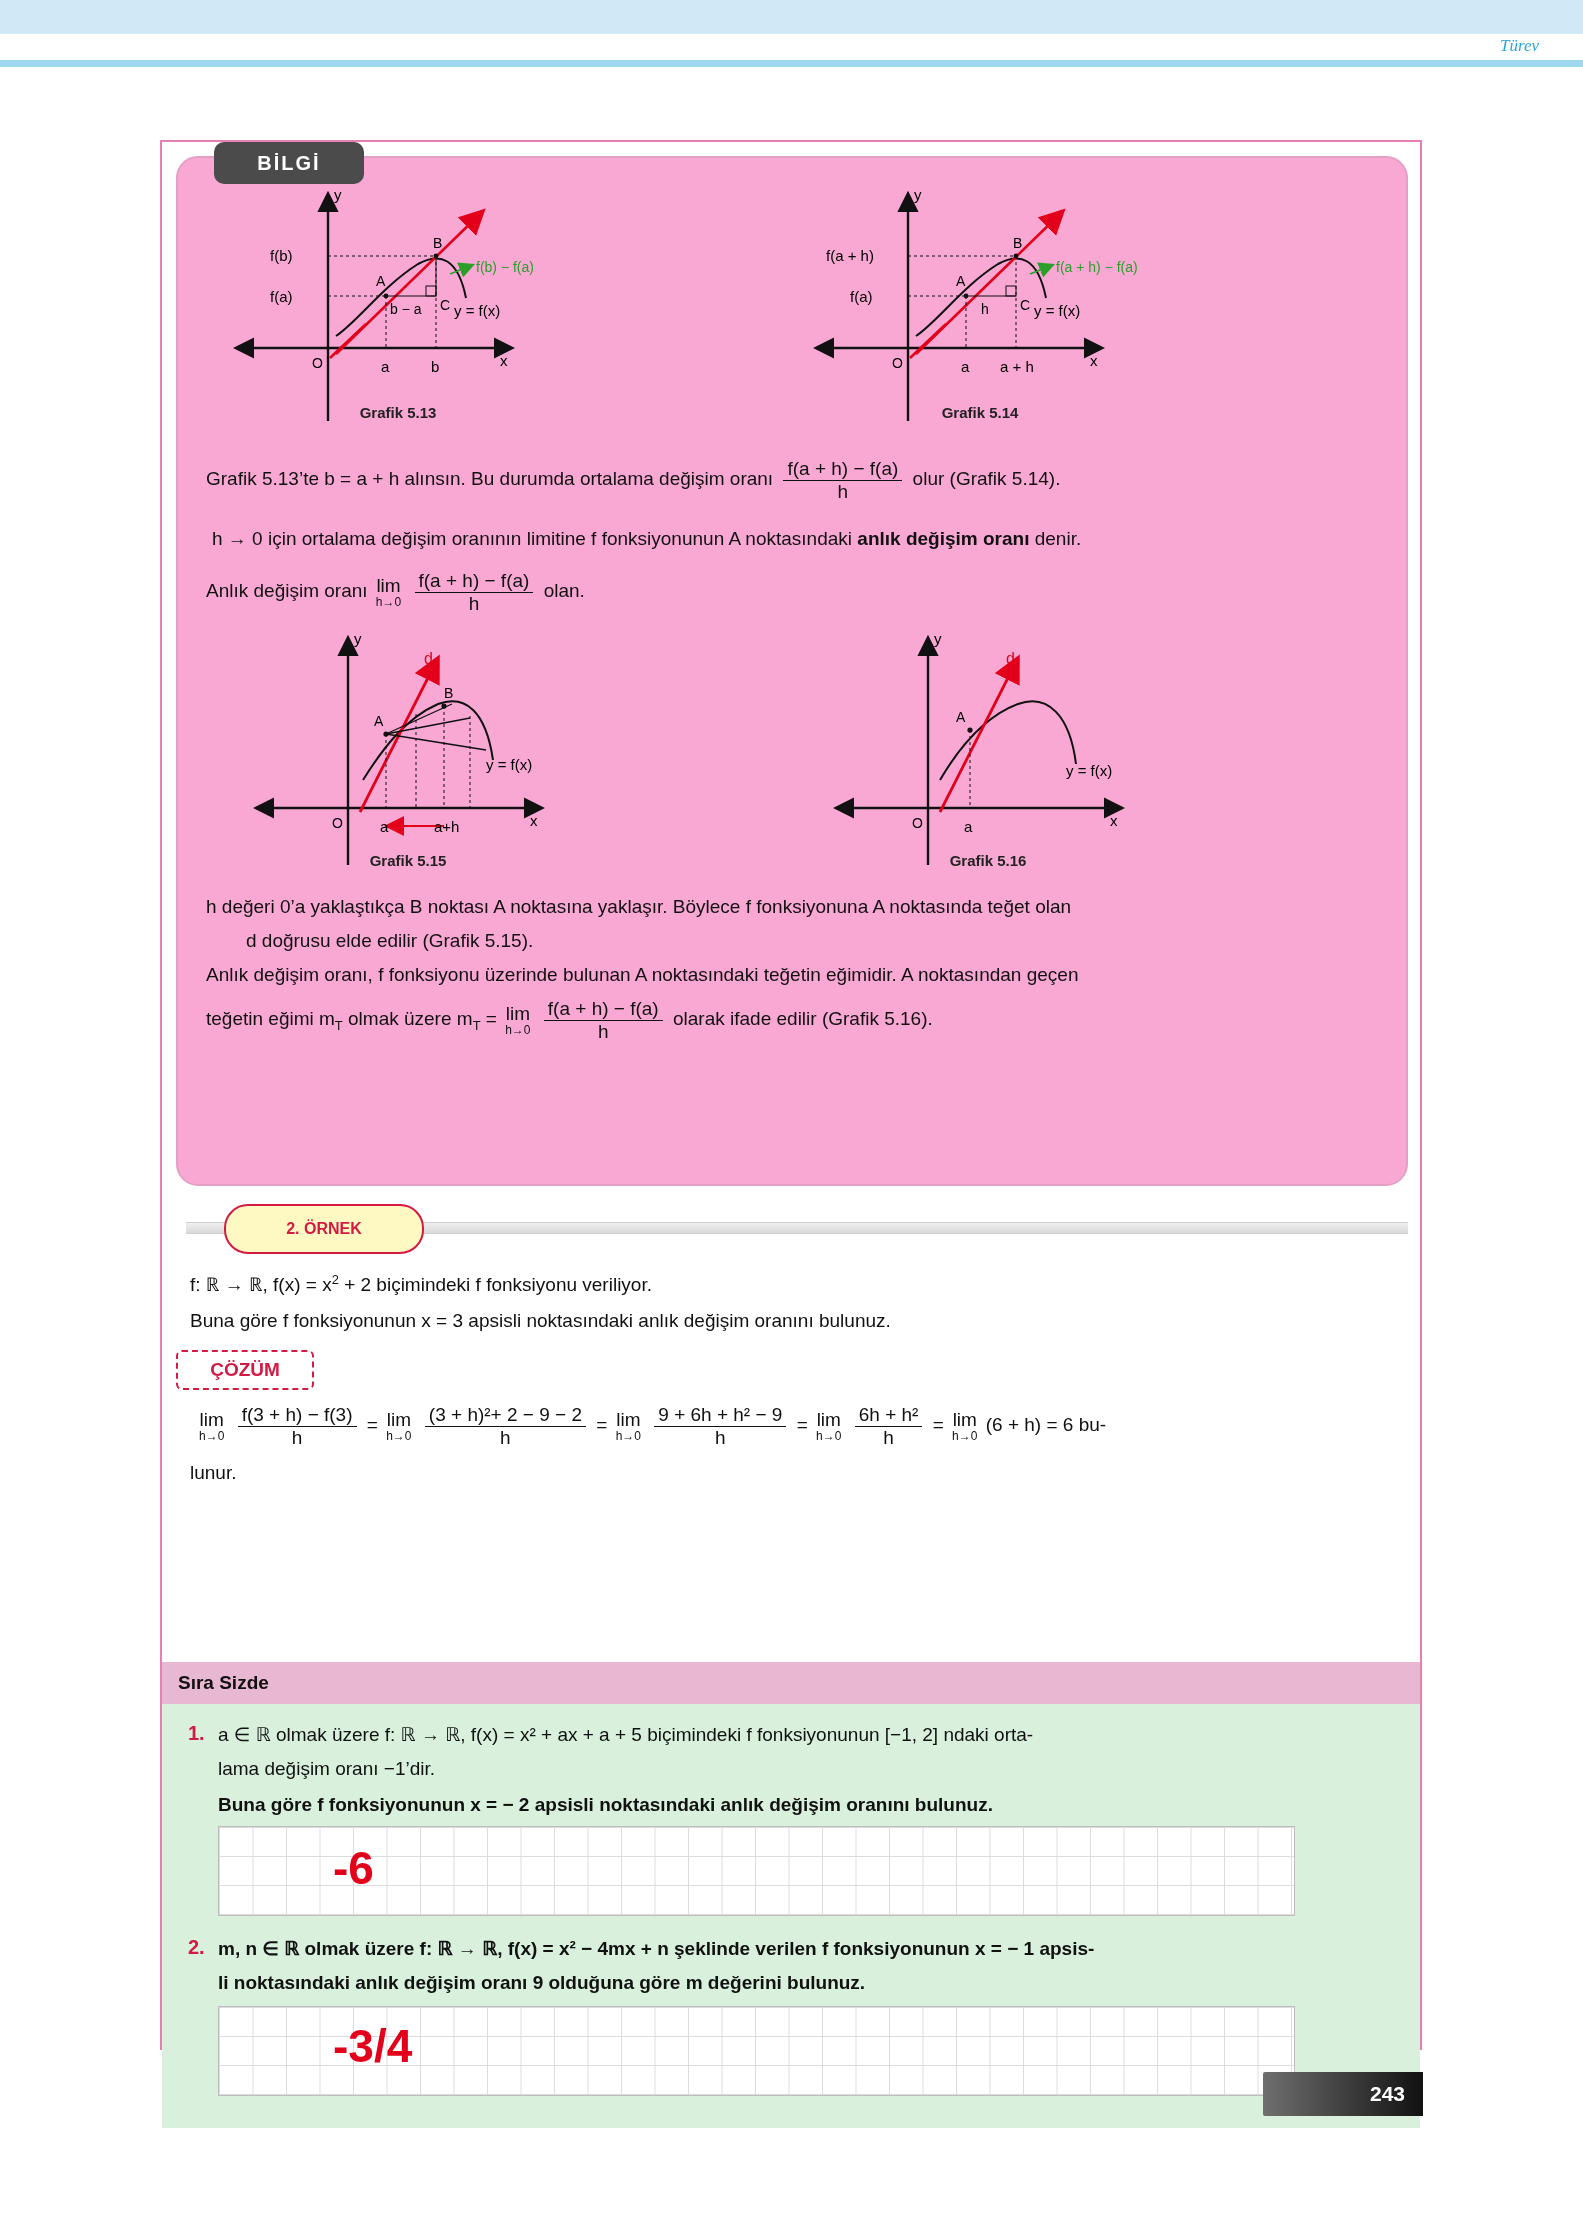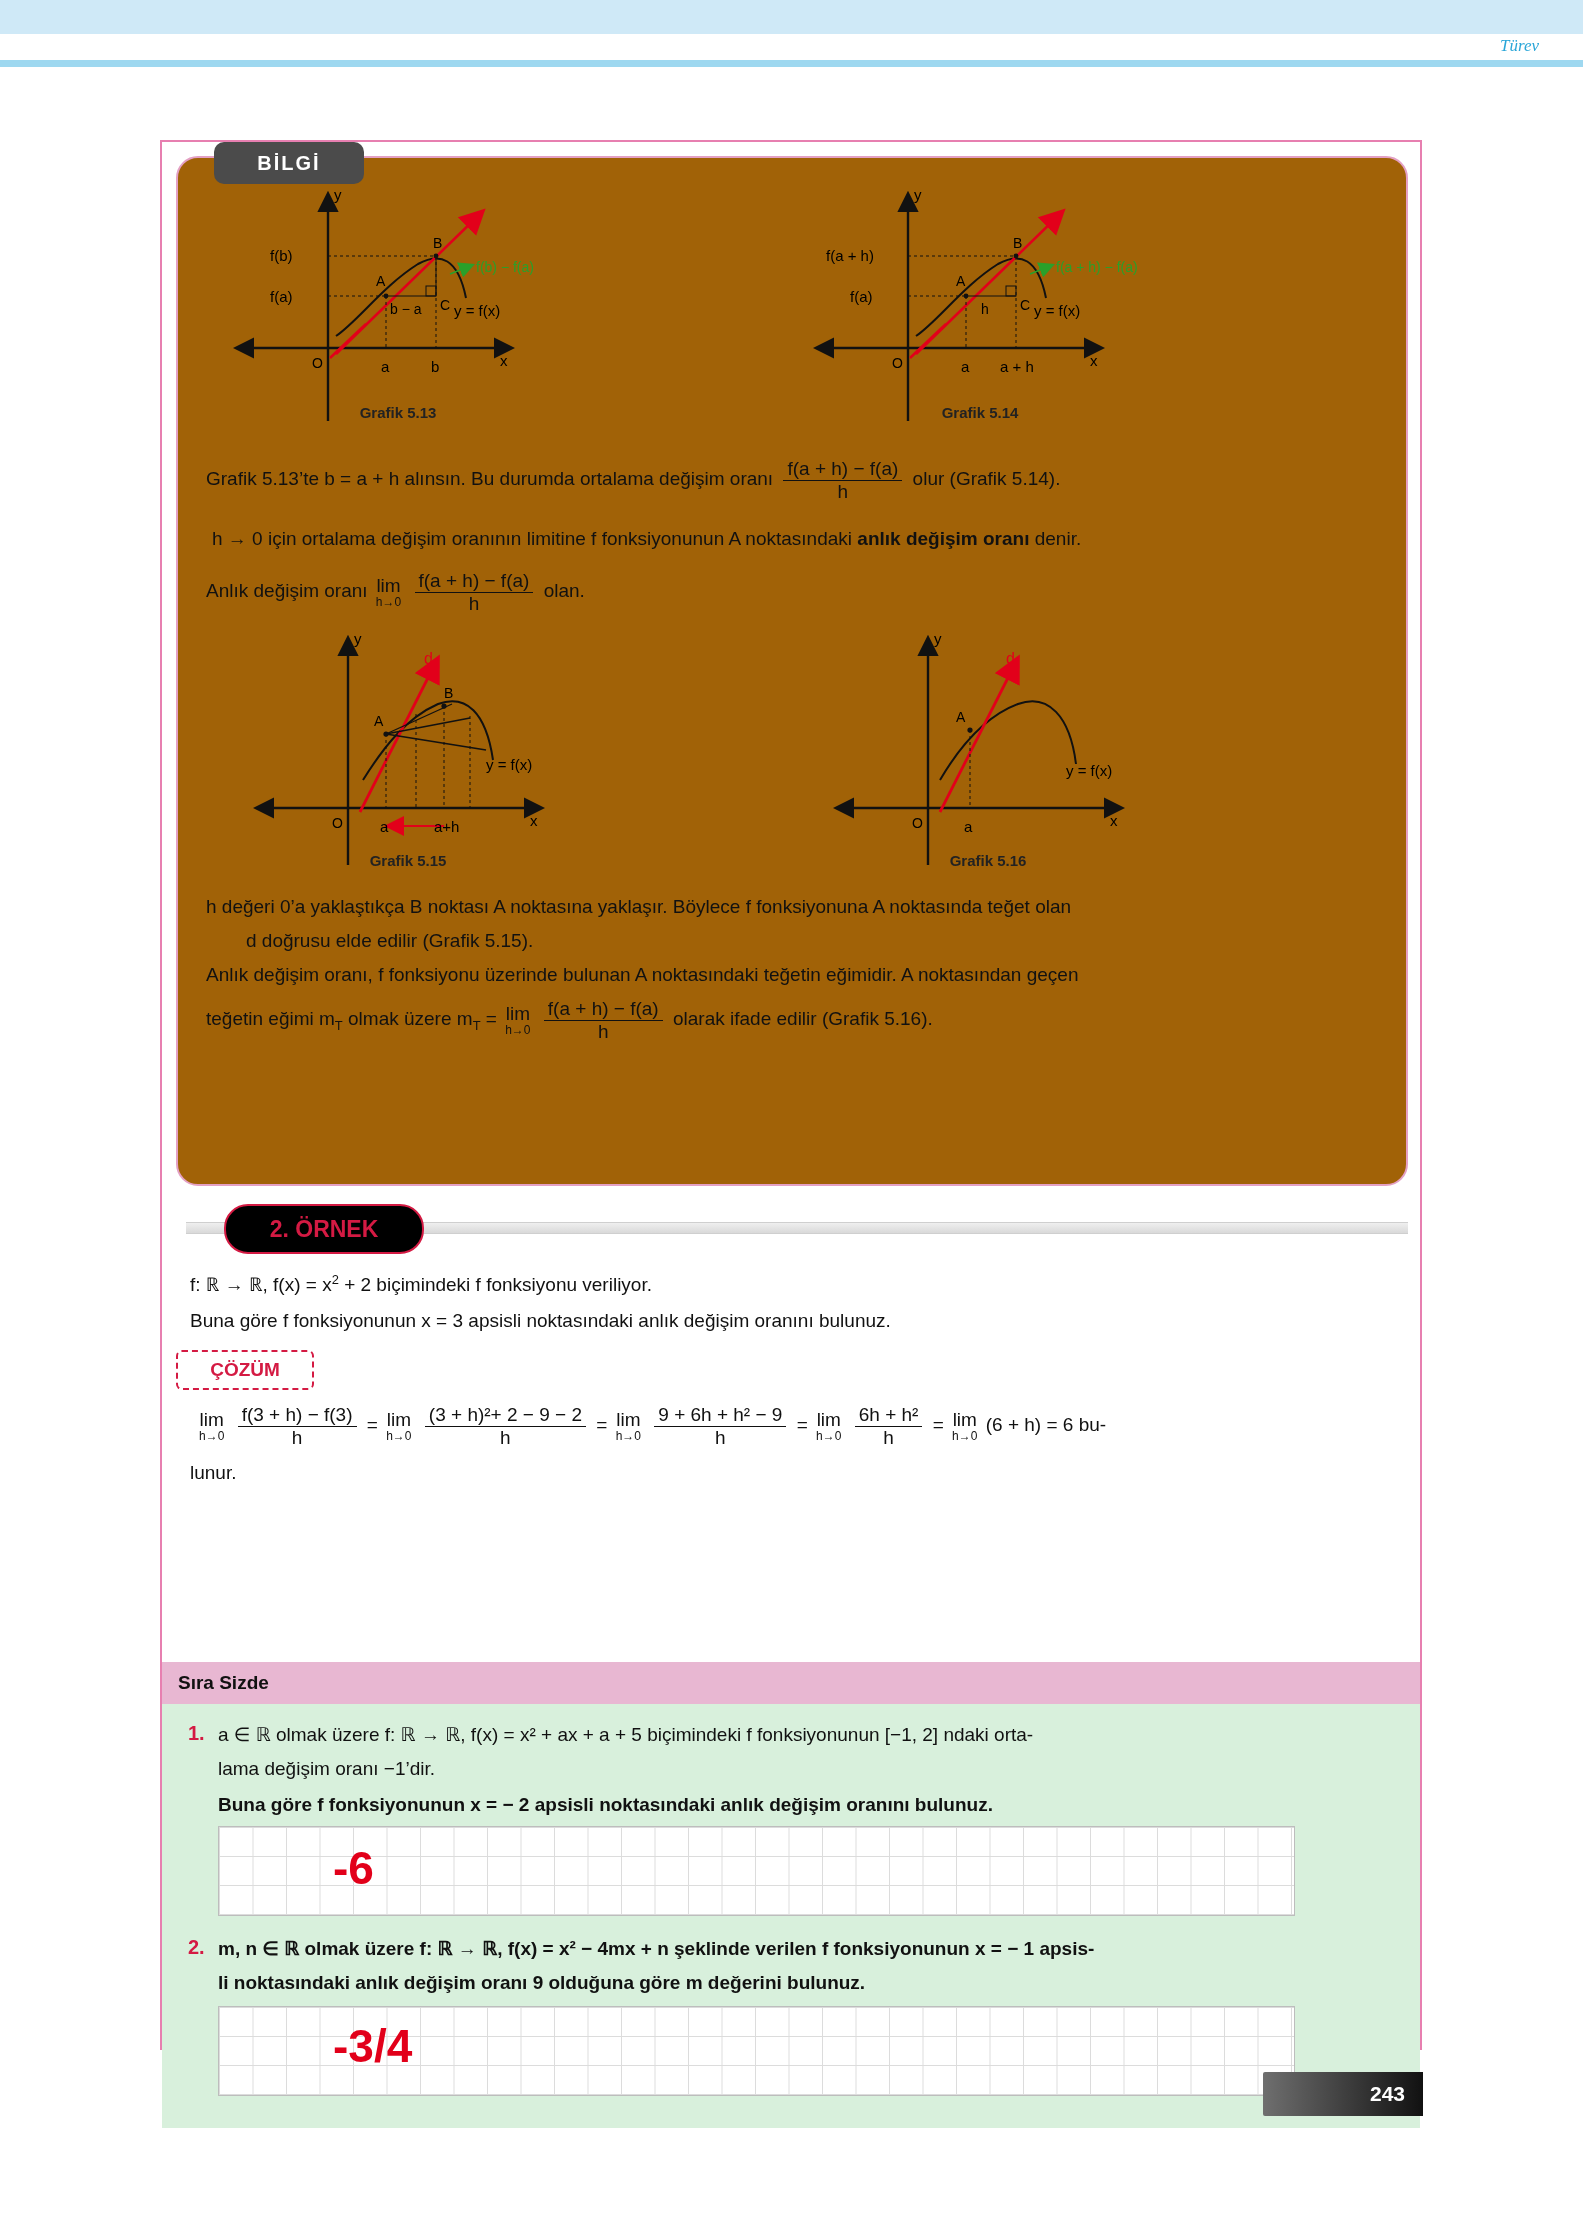--- a/index.html
+++ b/index.html
@@ -17,21 +17,21 @@
 
   
   .page-frame{
     position:absolute;left:160px;top:140px;width:1262px;height:1910px;
     border:2px solid #e77fb0;background:#ffffff;box-sizing:border-box;
   }
 
   
   .bilgi-box{
     position:absolute;left:14px;top:14px;width:1232px;height:1030px;
-    border:2px solid #e4a0c4;border-radius:22px;background:#a16207;box-sizing:border-box;
+    border:2px solid #e4a0c4;border-radius:22px;background:#f9a8d4;box-sizing:border-box;
   }
   .bilgi-tag{
     position:absolute;left:36px;top:-16px;width:150px;height:42px;border-radius:10px;
     background:#4b4b4b;color:#fff;font-weight:bold;font-size:20px;letter-spacing:2px;
     display:flex;align-items:center;justify-content:center;
   }
 
   .cap{font-size:15px;font-weight:bold;color:#222;text-align:center;}
 
   .para{font-size:19px;line-height:1.55;color:#111;font-family:"Liberation Sans",sans-serif;}
@@ -47,21 +47,21 @@
   sub{font-size:.68em;vertical-align:sub;}
 
   
   .ornek-band{
     position:absolute;left:14px;top:1068px;width:1232px;height:36px;
   }
   .band-line{position:absolute;left:10px;top:12px;width:1222px;height:10px;
      background:linear-gradient(#efefef,#d9d9d9);border-top:1px solid #cfcfcf;border-bottom:1px solid #cfcfcf;}
   .ornek-pill{
     position:absolute;left:48px;top:-6px;width:196px;height:46px;border-radius:24px;
-    border:2px solid #d41a43;background:#000000;color:#d41a43;font-weight:bold;font-size:23px;
+    border:2px solid #d41a43;background:#fef9c3;color:#d41a43;font-weight:bold;font-size:16px;
     display:flex;align-items:center;justify-content:center;
   }
 
   .cozum-pill{
     position:absolute;left:14px;width:134px;height:36px;border:2px dashed #d41a43;border-radius:6px;
     color:#d41a43;font-weight:bold;font-size:19px;display:flex;align-items:center;justify-content:center;
     background:#fff;
   }
 
   

